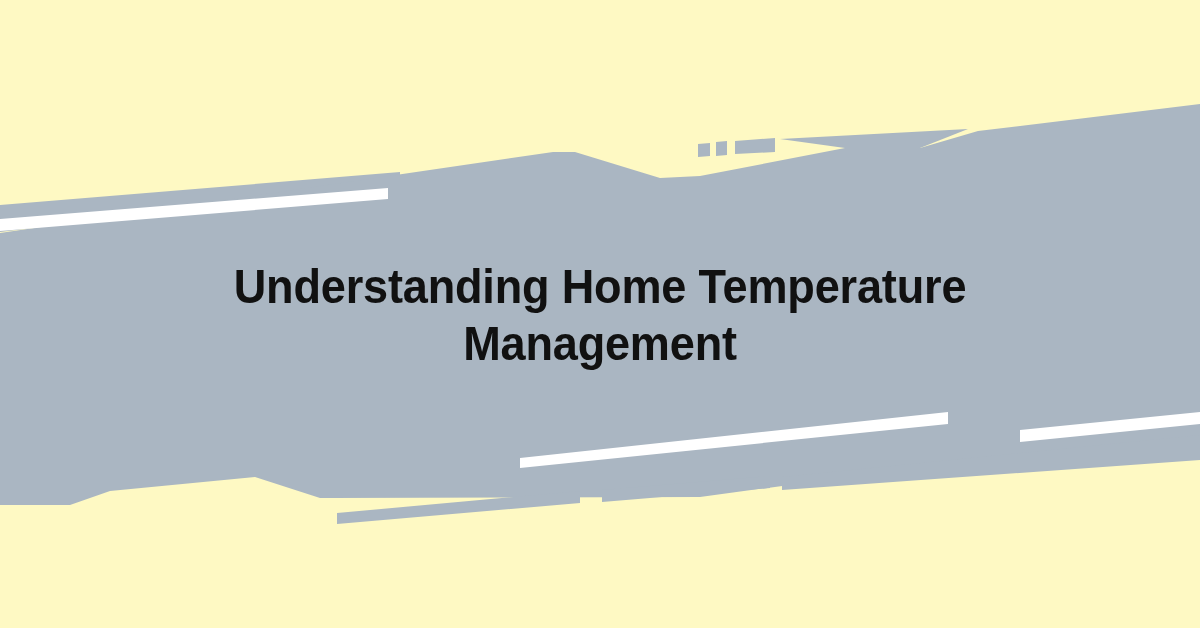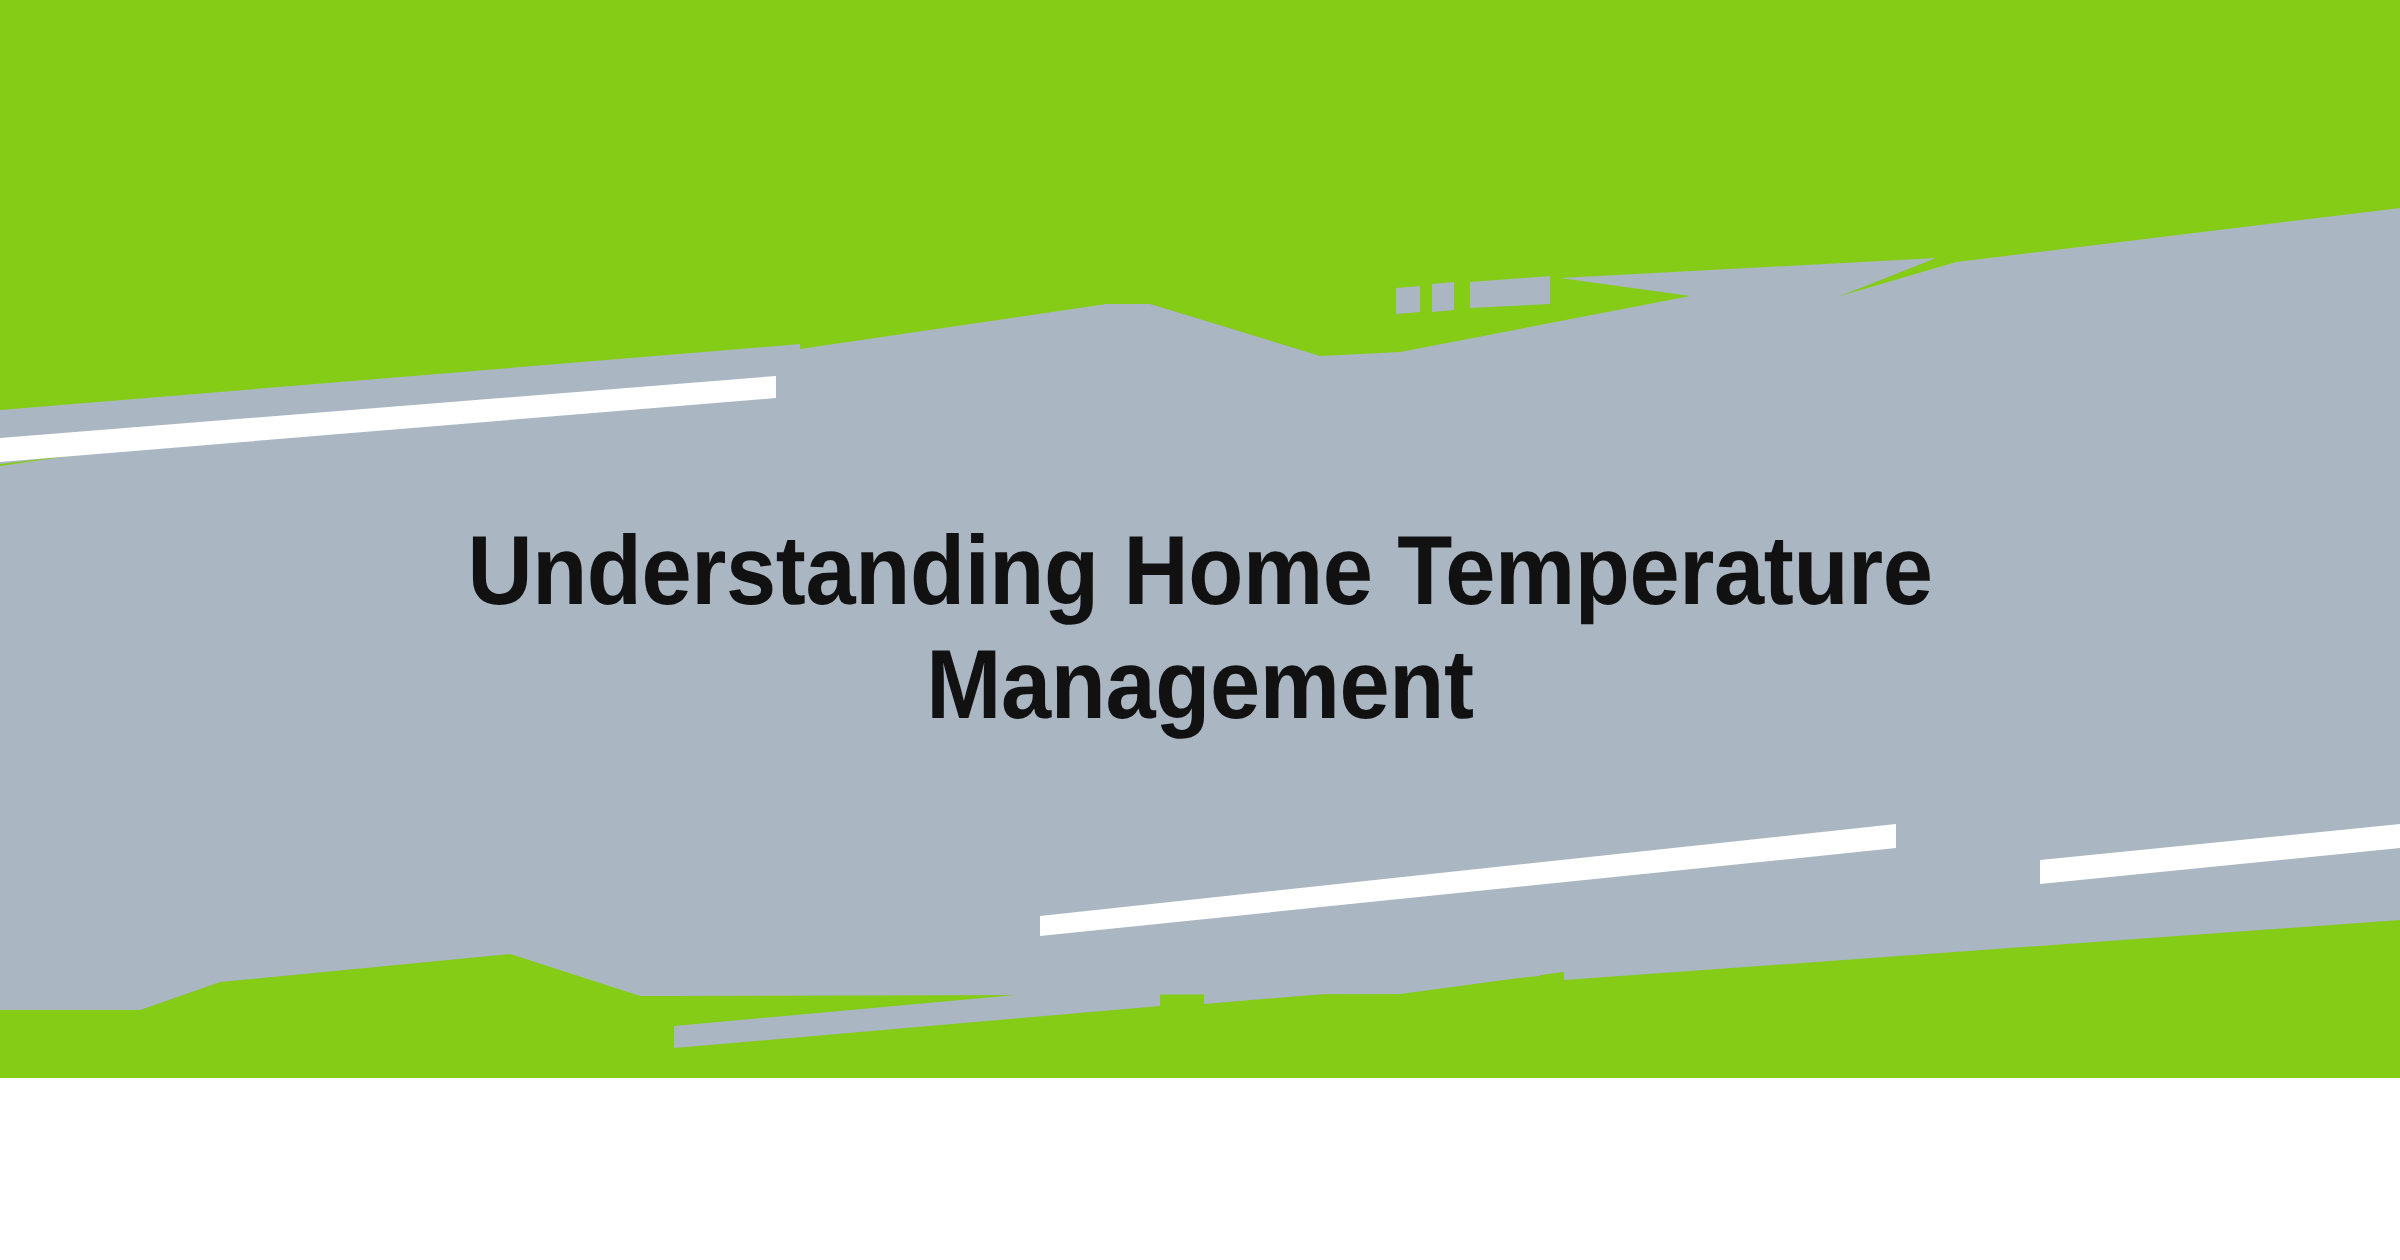--- a/index.html
+++ b/index.html
@@ -9,22 +9,22 @@
   }
   body {
     width: 1200px;
     height: 630px;
     overflow: hidden;
     font-family: "Liberation Sans", sans-serif;
   }
   #banner {
     position: relative;
     width: 1200px;
-    height: 539px;
-    background: #84cc16;
+    height: 628px;
+    background: #fef9c3;
   }
   #banner-svg {
     position: absolute;
     inset: 0;
     width: 1200px;
     height: 630px;
     display: block;
   }
   #title-layer {
     position: absolute;

